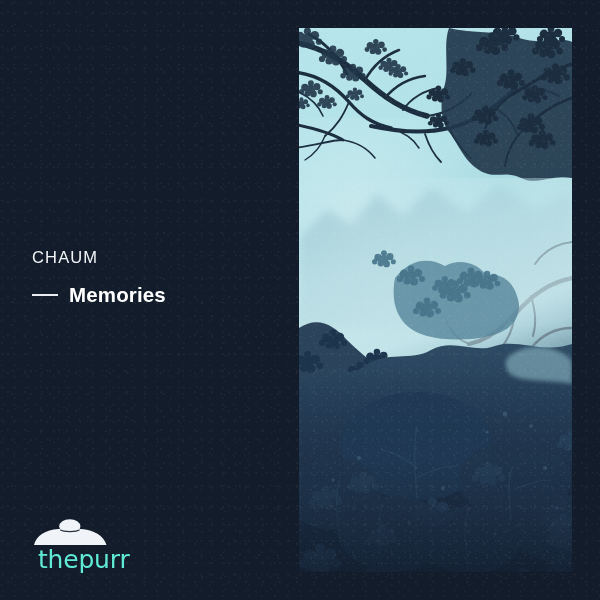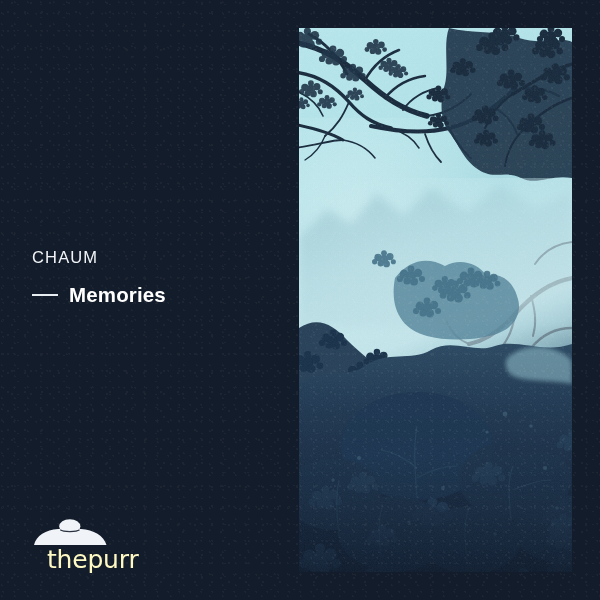--- a/index.html
+++ b/index.html
@@ -74,22 +74,22 @@
   .logo {
     position: absolute;
     left: 33px;
     top: 519px;
     z-index: 20;
   }
   .logo-mark { display: block; }
   .logo-word {
     display: block;
     margin-top: 2px;
-    margin-left: 14px;
-    color: #fef9c3;
+    margin-left: 5px;
+    color: #5eead4;
     font-size: 25px;
     font-weight: 400;
     letter-spacing: -0.2px;
     line-height: 1;
     font-family: "DejaVu Sans", sans-serif;
   }
 
   
   .art {
     position: absolute;

